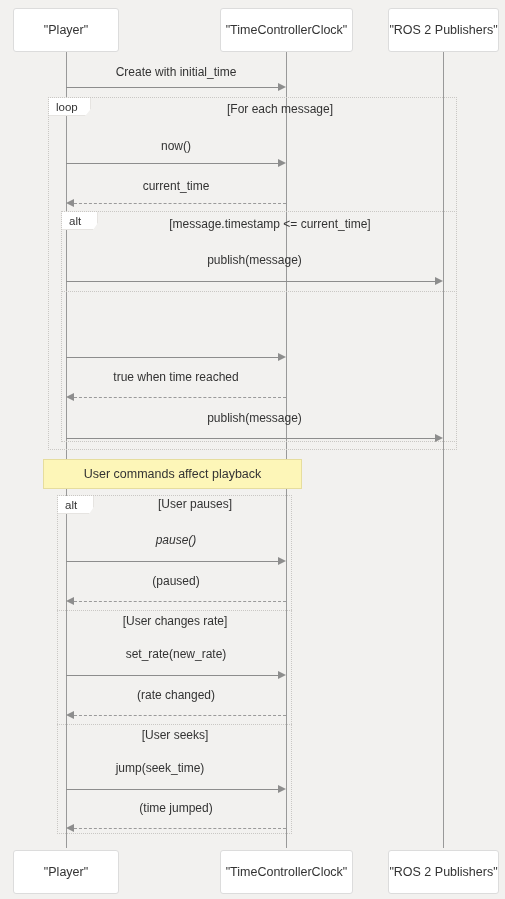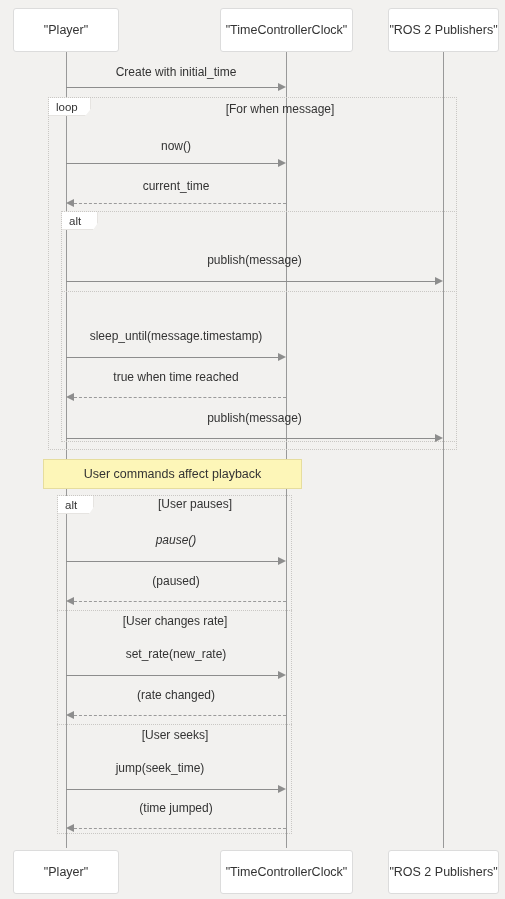--- a/index.html
+++ b/index.html
@@ -130,40 +130,40 @@
   <div class="actor-box" style="left:388px; top:8px; width:111px; height:44px;">
     <span>"ROS 2 Publishers"</span>
   </div>
 
   <div class="msg-label" style="left:66px; top:65px; width:220px;">Create with initial_time</div>
   <div class="msg-line" style="left:66px; top:87px; width:212px;"></div>
   <div class="arrow-head right" style="left:278px; top:83px;"></div>
 
   <div class="frame" style="left:48px; top:97px; width:409px; height:353px;"></div>
   <div class="frame-tag" style="left:49px; top:98px; width:42px;">loop</div>
-  <div class="frame-title" style="left:130px; top:102px; width:300px;">[For when message]</div>
+  <div class="frame-title" style="left:130px; top:102px; width:300px;">[For each message]</div>
 
   <div class="msg-label" style="left:66px; top:139px; width:220px;">now()</div>
   <div class="msg-line" style="left:66px; top:163px; width:212px;"></div>
   <div class="arrow-head right" style="left:278px; top:159px;"></div>
 
   <div class="msg-label" style="left:66px; top:179px; width:220px;">current_time</div>
   <div class="msg-line dashed" style="left:74px; top:203px; width:212px;"></div>
   <div class="arrow-head left" style="left:66px; top:199px;"></div>
 
   <div class="frame" style="left:61px; top:211px; width:396px; height:231px;"></div>
   <div class="frame-tag" style="left:62px; top:212px; width:36px;">alt</div>
+  <div class="frame-title" style="left:120px; top:217px; width:300px;">[message.timestamp &lt;= current_time]</div>
 
   <div class="msg-label" style="left:66px; top:253px; width:377px;">publish(message)</div>
   <div class="msg-line" style="left:66px; top:281px; width:369px;"></div>
   <div class="arrow-head right" style="left:435px; top:277px;"></div>
 
   <div class="frame-divider" style="left:61px; top:291px; width:396px;"></div>
 
-  <div class="msg-label" style="left:66px; top:329px; width:220px;">sleep_until(message.timestamp)</div>
   <div class="msg-line" style="left:66px; top:357px; width:212px;"></div>
   <div class="arrow-head right" style="left:278px; top:353px;"></div>
 
   <div class="msg-label" style="left:66px; top:370px; width:220px;">true when time reached</div>
   <div class="msg-line dashed" style="left:74px; top:397px; width:212px;"></div>
   <div class="arrow-head left" style="left:66px; top:393px;"></div>
 
   <div class="msg-label" style="left:66px; top:411px; width:377px;">publish(message)</div>
   <div class="msg-line" style="left:66px; top:438px; width:369px;"></div>
   <div class="arrow-head right" style="left:435px; top:434px;"></div>

